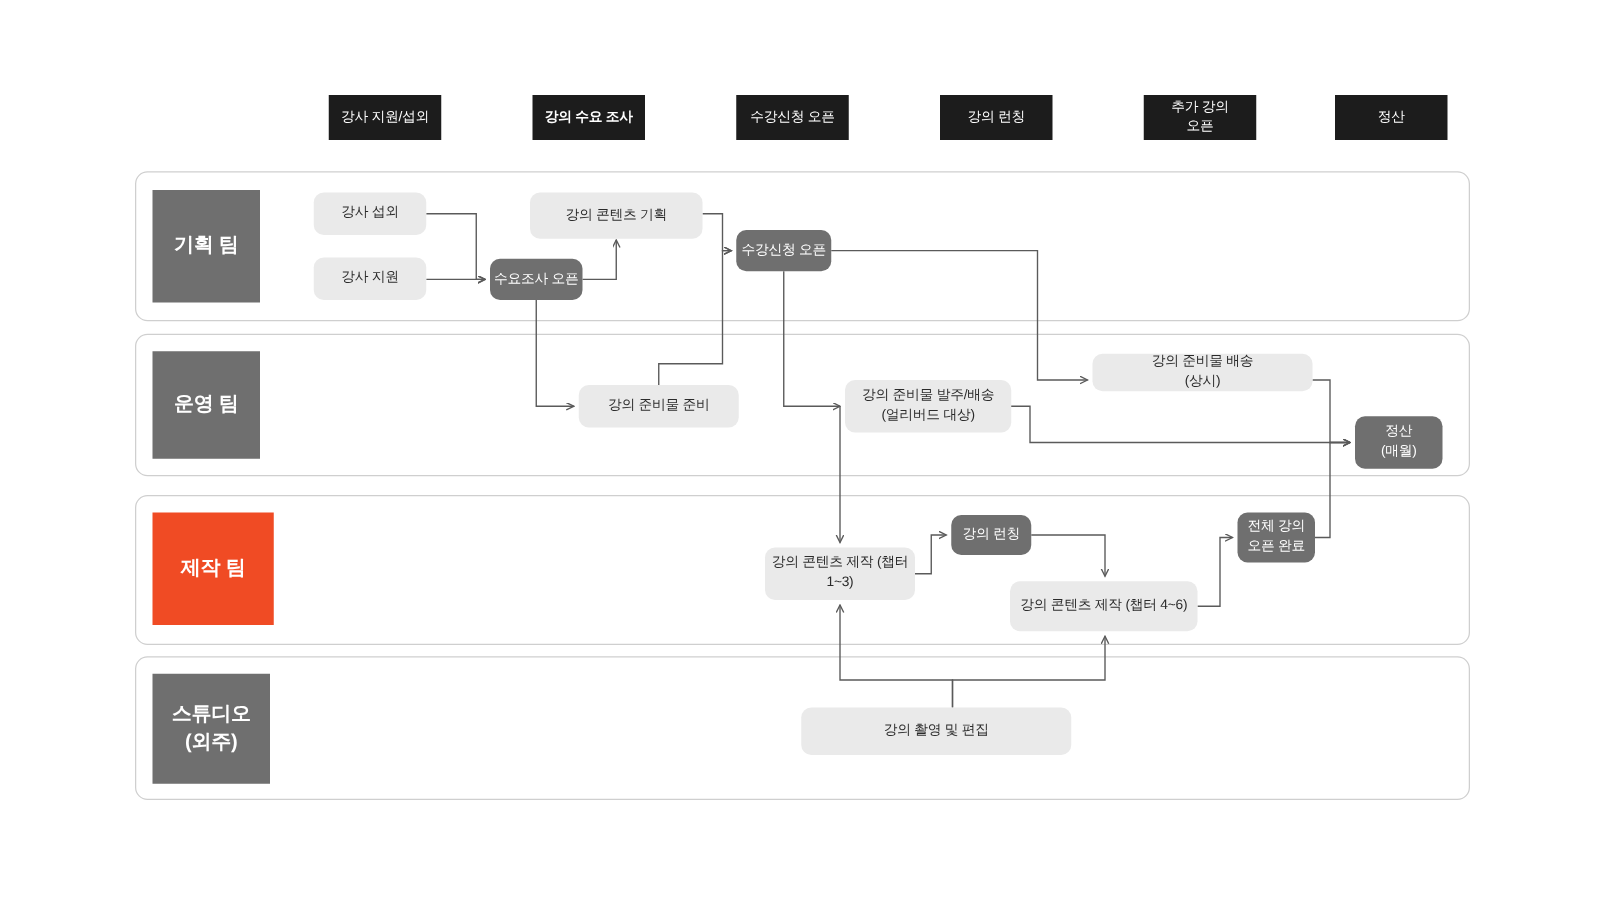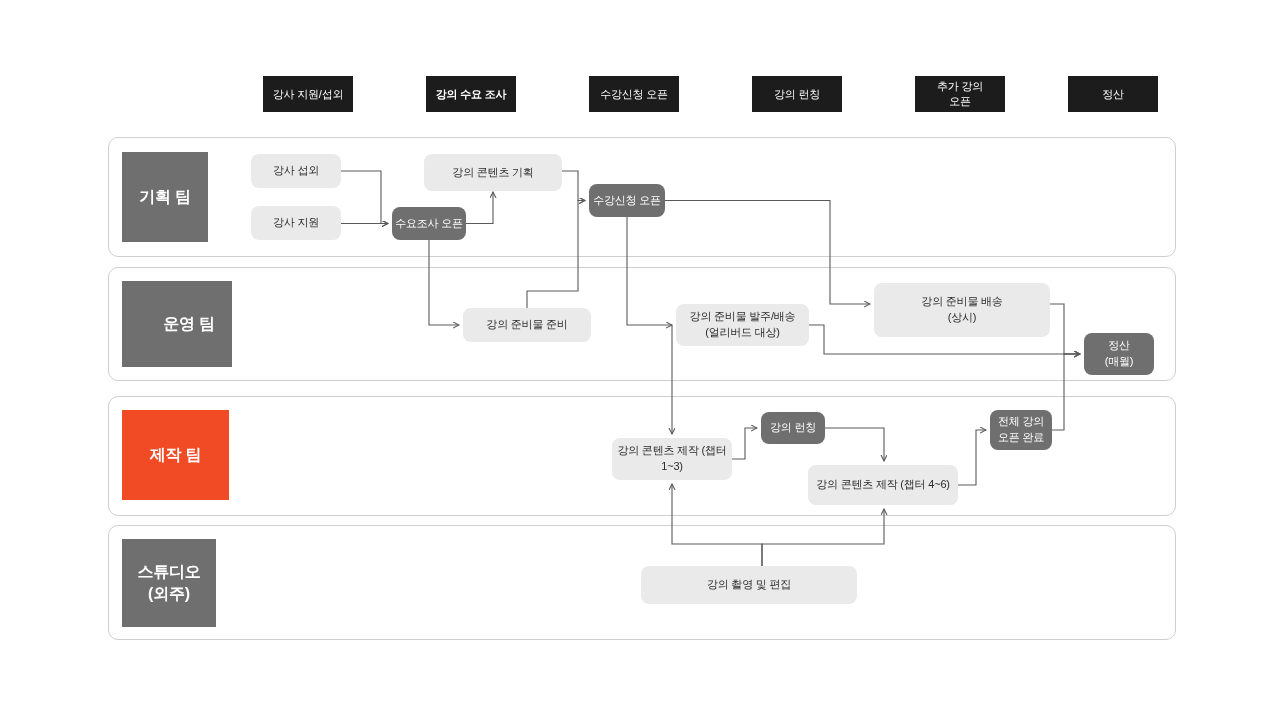--- a/index.html
+++ b/index.html
@@ -106,23 +106,23 @@
       <div class="phase" style="left: 752px; top: 76px; width: 90px; height: 36px;">강의 런칭</div>
       <div class="phase" style="left: 915px; top: 76px; width: 90px; height: 36px;">추가 강의
 오픈</div>
       <div class="phase" style="left: 1068px; top: 76px; width: 90px; height: 36px;">정산</div>
     </div>
 
   <div id="lane-layer">
       <div class="lane" style="left: 108px; top: 137px; width: 1068px; height: 120px;"></div>
       <div class="lane-title" style="left: 122px; top: 152px; width: 86px; height: 90px;">기획 팀</div>
       <div class="lane" style="left: 108px; top: 267px; width: 1068px; height: 114px;"></div>
-      <div class="lane-title" style="left: 122px; top: 281px; width: 86px; height: 86px; padding-left: 24px;">운영 팀</div>
+      <div class="lane-title" style="left: 122px; top: 281px; width: 86px; height: 86px;">운영 팀</div>
       <div class="lane" style="left: 108px; top: 396px; width: 1068px; height: 120px;"></div>
-      <div class="lane-title accent" style="left: 122px; top: 410px; width: 107px; height: 90px;">제작 팀</div>
+      <div class="lane-title accent" style="left: 122px; top: 410px; width: 97px; height: 90px;">제작 팀</div>
       <div class="lane" style="left: 108px; top: 525px; width: 1068px; height: 115px;"></div>
       <div class="lane-title" style="left: 122px; top: 539px; width: 94px; height: 88px;">스튜디오
 (외주)</div>
     </div>
 
   <svg id="wires" viewBox="0 0 1280 720">
     <defs>
       <marker id="arw" markerWidth="7" markerHeight="7" refX="6" refY="3" orient="auto" markerUnits="userSpaceOnUse">
         <path d="M0,0 L6,3 L0,6" fill="none" stroke="#5a5a5a" stroke-width="1.1"></path>
       </marker>
@@ -166,21 +166,21 @@
 
   <div id="node-layer">
       <div class="node light" style="left: 251px; top: 154px; width: 90px; height: 34px;">강사 섭외</div>
       <div class="node light" style="left: 251px; top: 206px; width: 90px; height: 34px;">강사 지원</div>
       <div class="node dark" style="left: 392px; top: 207px; width: 74px; height: 33px;">수요조사 오픈</div>
       <div class="node light" style="left: 424px; top: 154px; width: 138px; height: 37px;">강의 콘텐츠 기획</div>
       <div class="node dark" style="left: 589px; top: 184px; width: 76px; height: 33px;">수강신청 오픈</div>
       <div class="node light" style="left: 463px; top: 308px; width: 128px; height: 34px;">강의 준비물 준비</div>
       <div class="node light" style="left: 676px; top: 304px; width: 133px; height: 42px;">강의 준비물 발주/배송
 (얼리버드 대상)</div>
-      <div class="node light" style="left: 874px; top: 283px; width: 176px; height: 54px;">강의 준비물 배송
+      <div class="node light" style="left: 874px; top: 283px; width: 176px; height: 30px;">강의 준비물 배송
 (상시)</div>
       <div class="node dark" style="left: 1084px; top: 333px; width: 70px; height: 42px;">정산
 (매월)</div>
       <div class="node light" style="left: 612px; top: 438px; width: 120px; height: 42px;">강의 콘텐츠 제작 (챕터 1~3)</div>
       <div class="node dark" style="left: 761px; top: 412px; width: 64px; height: 32px;">강의 런칭</div>
       <div class="node light" style="left: 808px; top: 465px; width: 150px; height: 40px;">강의 콘텐츠 제작 (챕터 4~6)</div>
       <div class="node dark" style="left: 990px; top: 410px; width: 62px; height: 40px;">전체 강의
 오픈 완료</div>
       <div class="node light" style="left: 641px; top: 566px; width: 216px; height: 38px;">강의 촬영 및 편집</div>
     </div>

